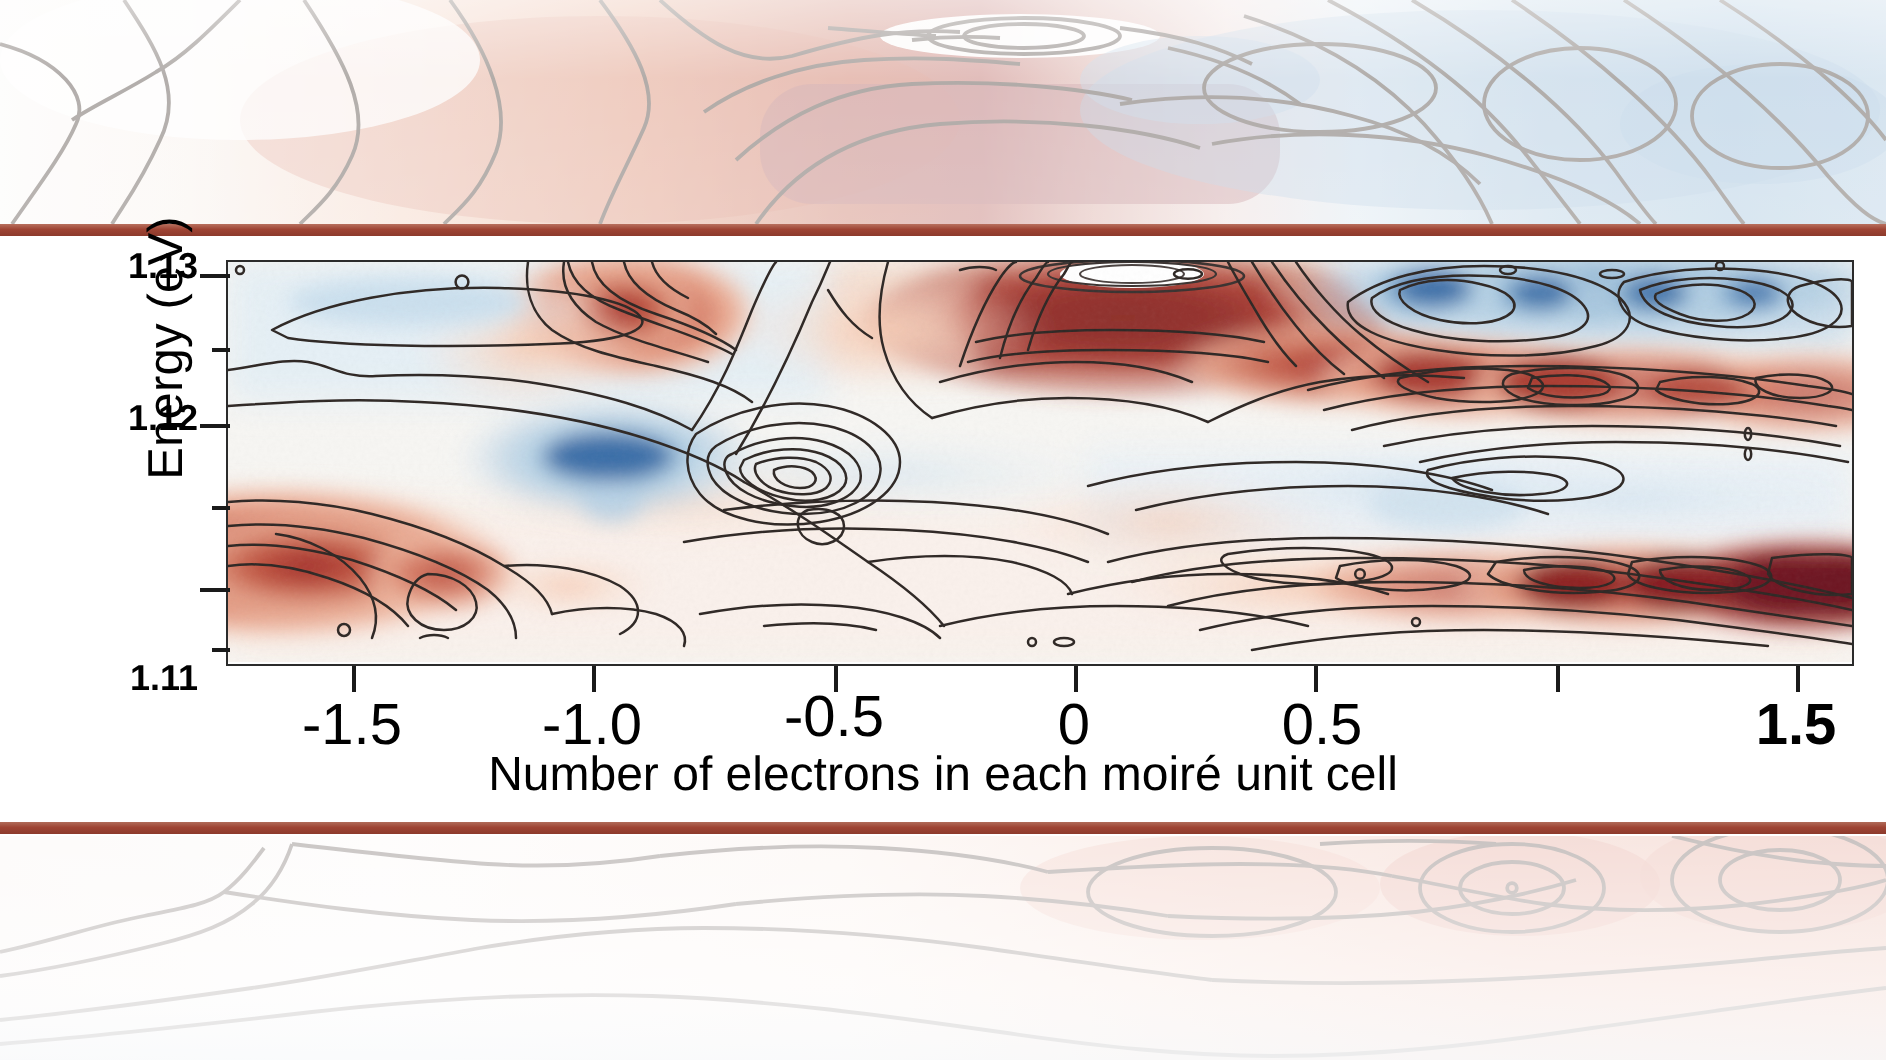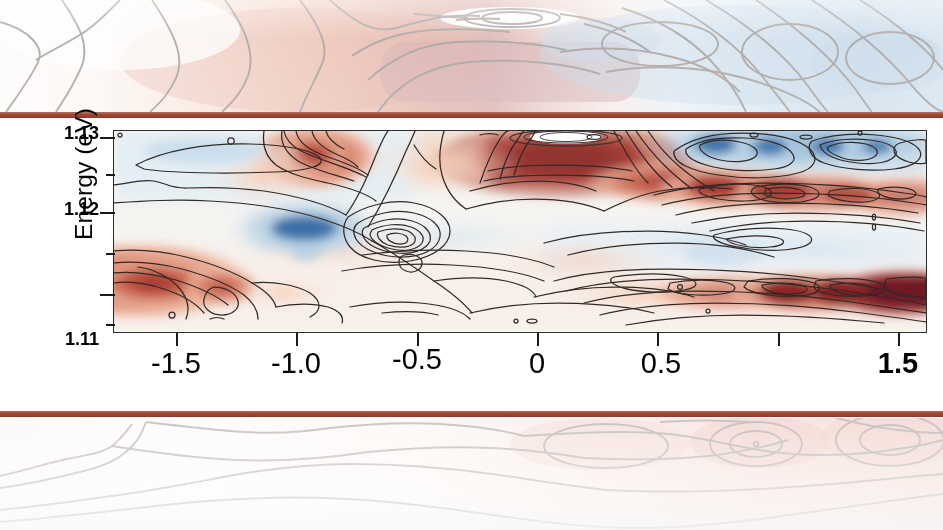--- a/index.html
+++ b/index.html
@@ -384,20 +384,21 @@
   <div class="xtick" style="left:778px;top:333px;height:13px;"></div>
   <div class="xtick" style="left:898px;top:333px;height:13px;"></div>
 
   <div class="xtick-label" style="left:131px;top:347px;">-1.5</div>
   <div class="xtick-label" style="left:251px;top:347px;">-1.0</div>
   <div class="xtick-label" style="left:372px;top:343px;">-0.5</div>
   <div class="xtick-label" style="left:492px;top:347px;">0</div>
   <div class="xtick-label" style="left:616px;top:347px;">0.5</div>
   <div class="xtick-label" style="left:853px;top:347px;font-weight:bold;">1.5</div>
 
+  <div class="xlabel">Number of electrons in each moiré unit cell</div>
 
   <div class="divider divider-bottom"></div>
 
   <div class="band band-bottom">
     <svg width="943" height="112" viewBox="0 0 943 112" xmlns="http://www.w3.org/2000/svg">
       <defs>
         <linearGradient id="bgd" x1="0" y1="0" x2="1" y2="0">
           <stop offset="0" stop-color="#fbf7f5"></stop>
           <stop offset="0.20" stop-color="#fdfbfa"></stop>
           <stop offset="0.45" stop-color="#fcf4f0"></stop>

